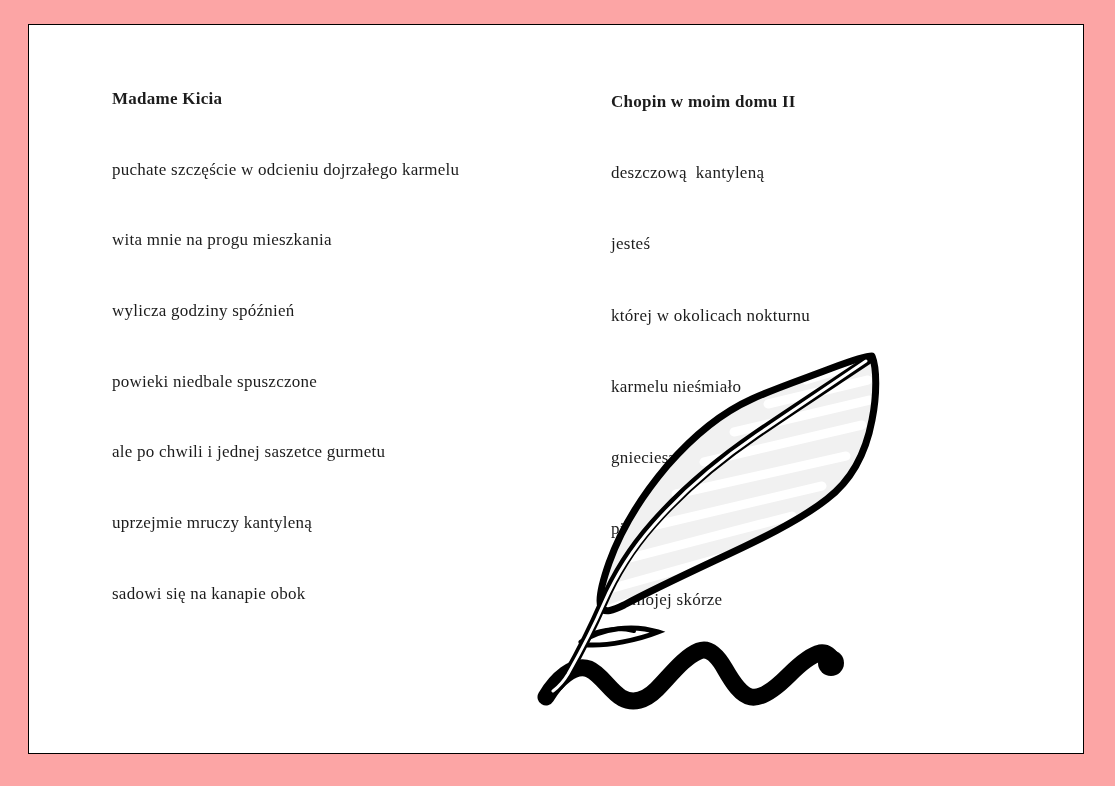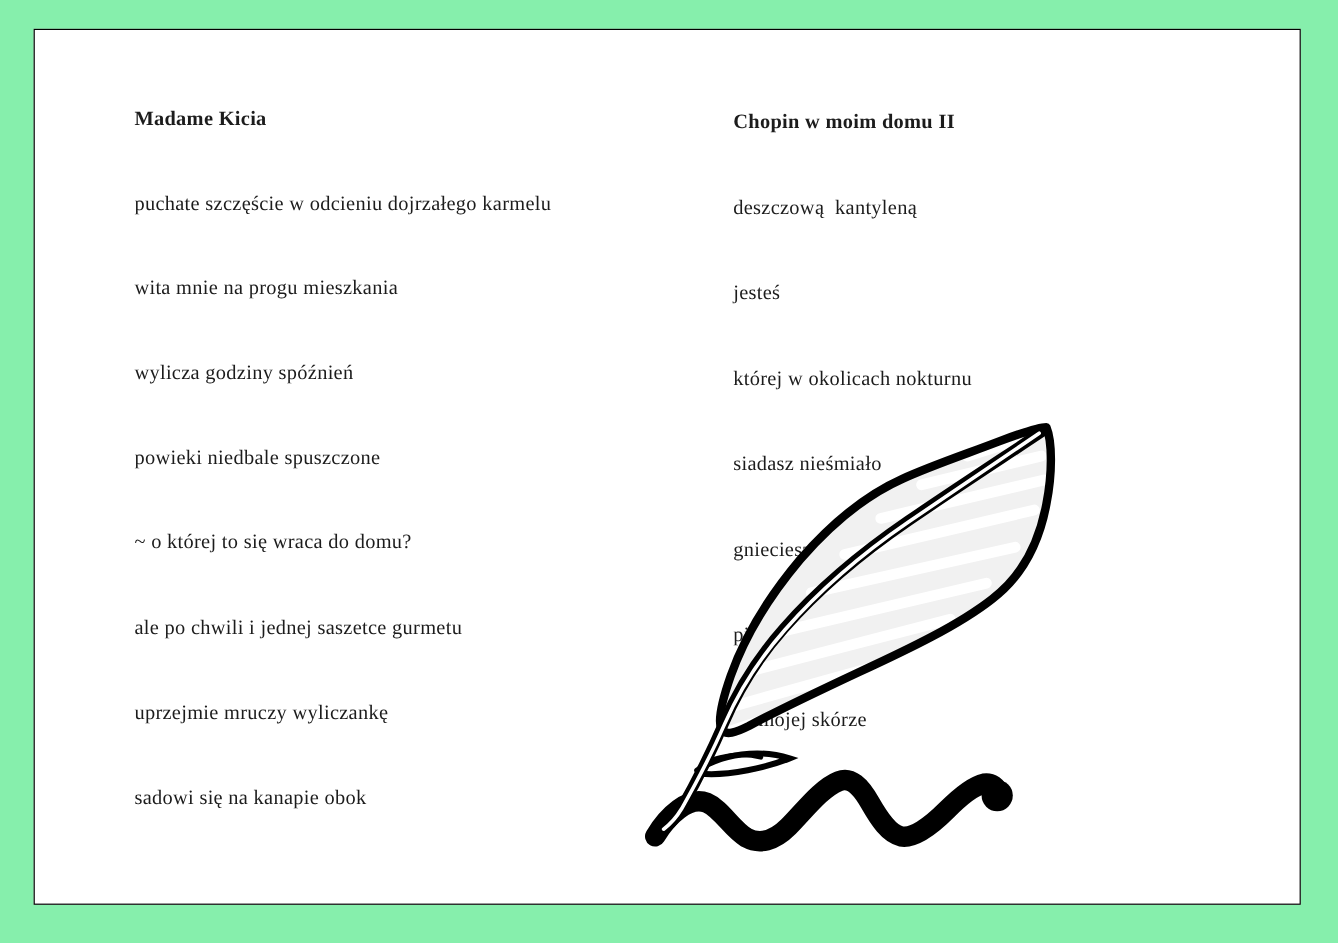--- a/index.html
+++ b/index.html
@@ -8,21 +8,21 @@
     width: 1115px;
     height: 786px;
     background: #ffffff;
     overflow: hidden;
     font-family: "Liberation Serif", "DejaVu Serif", serif;
   }
   .page-wrap {
     position: relative;
     width: 1115px;
     height: 786px;
-    background: #86efac;
+    background: #fca5a5;
   }
   .page-border {
     position: absolute;
     left: 28px;
     top: 24px;
     width: 1056px;
     height: 730px;
     border: 1.5px solid #000000;
     box-sizing: border-box;
     background: #ffffff;
@@ -67,44 +67,43 @@
 <div class="page-wrap">
 
   <div class="page-border"></div>
 
   <div class="poem-col col-left">
     <div class="line poem-title">Madame Kicia</div>
     <div class="line">puchate szczęście w odcieniu dojrzałego karmelu</div>
     <div class="line">wita mnie na progu mieszkania</div>
     <div class="line">wylicza godziny spóźnień</div>
     <div class="line">powieki niedbale spuszczone</div>
-    <div class="line">~ o której to się wraca do domu?</div>
     <div class="line">ale po chwili i jednej saszetce gurmetu</div>
-    <div class="line">uprzejmie mruczy wyliczankę</div>
+    <div class="line">uprzejmie mruczy kantyleną</div>
     <div class="line">sadowi się na kanapie obok</div>
     
     
     
     
     
     
     
     
     
     
     
     
   </div>
 
   <div class="poem-col col-right">
     <div class="line poem-title">Chopin w moim domu II</div>
     <div class="line">deszczową  kantyleną</div>
     <div class="line">jesteś</div>
     <div class="line">której w okolicach nokturnu</div>
-    <div class="line">siadasz nieśmiało</div>
+    <div class="line">karmelu nieśmiało</div>
     <div class="line">gnieciesz skrawek fraka</div>
     <div class="line">pięknie grasz</div>
     <div class="line">na mojej skórze</div>
   </div>
 
   <svg class="quill-svg" width="1115" height="786" viewBox="0 0 1115 786">
     <defs>
       <clipPath id="featherClip">
         <path d="M 872 356
                  C 877 368, 877 395, 872 420

